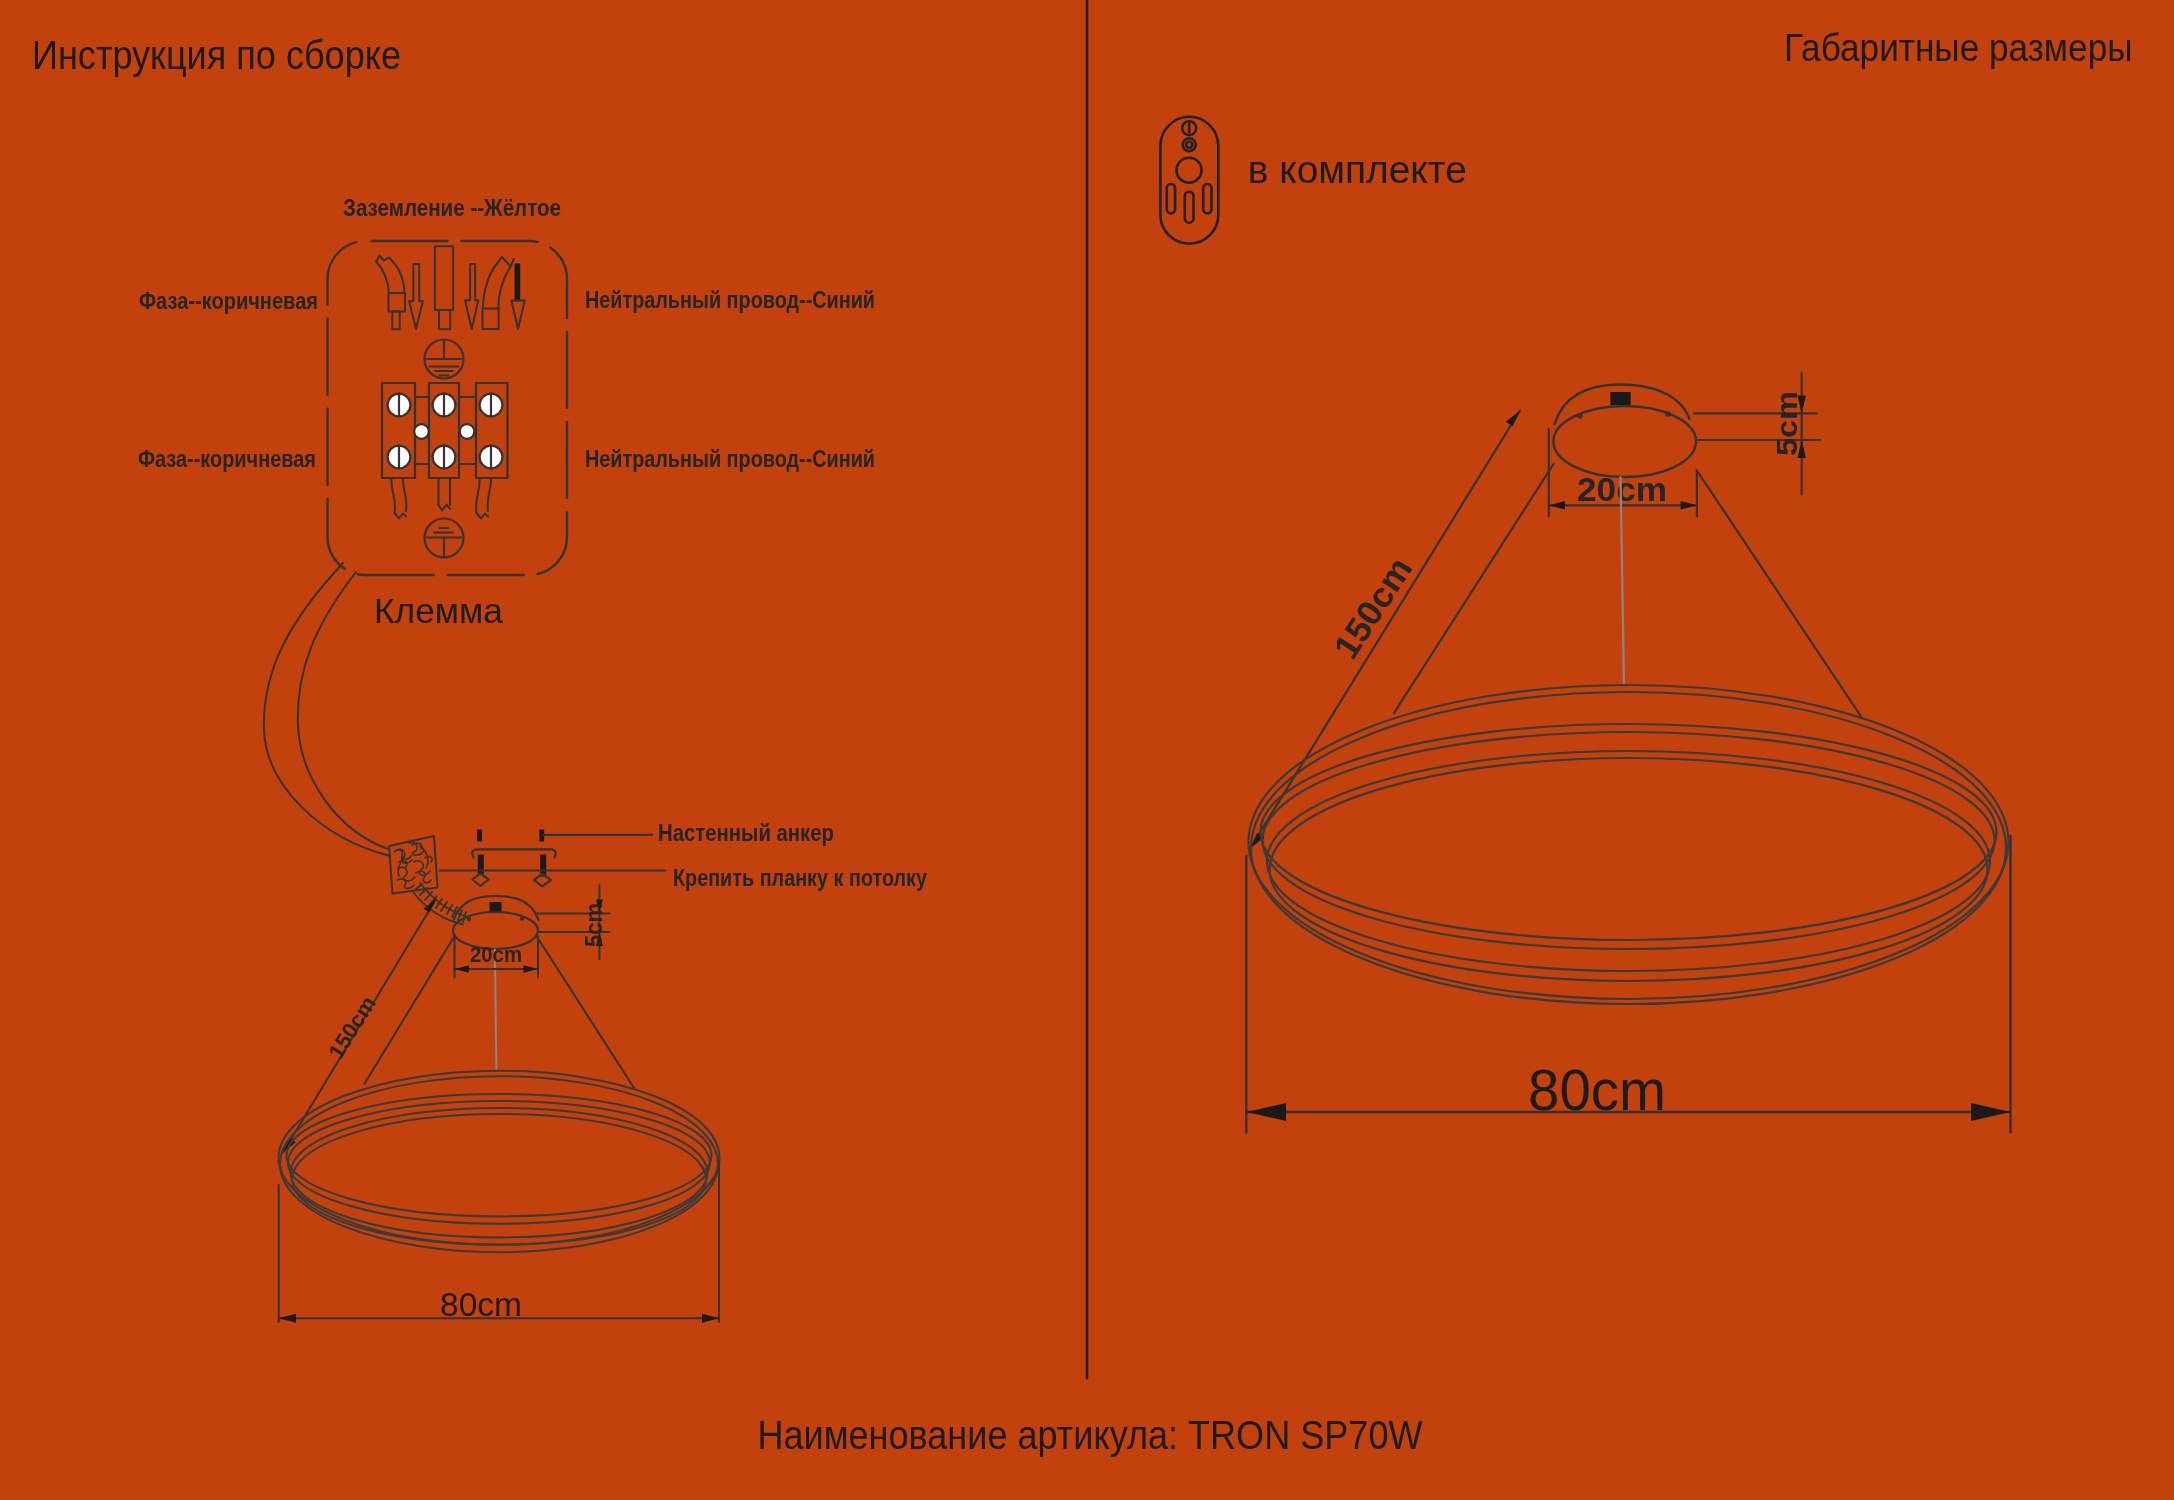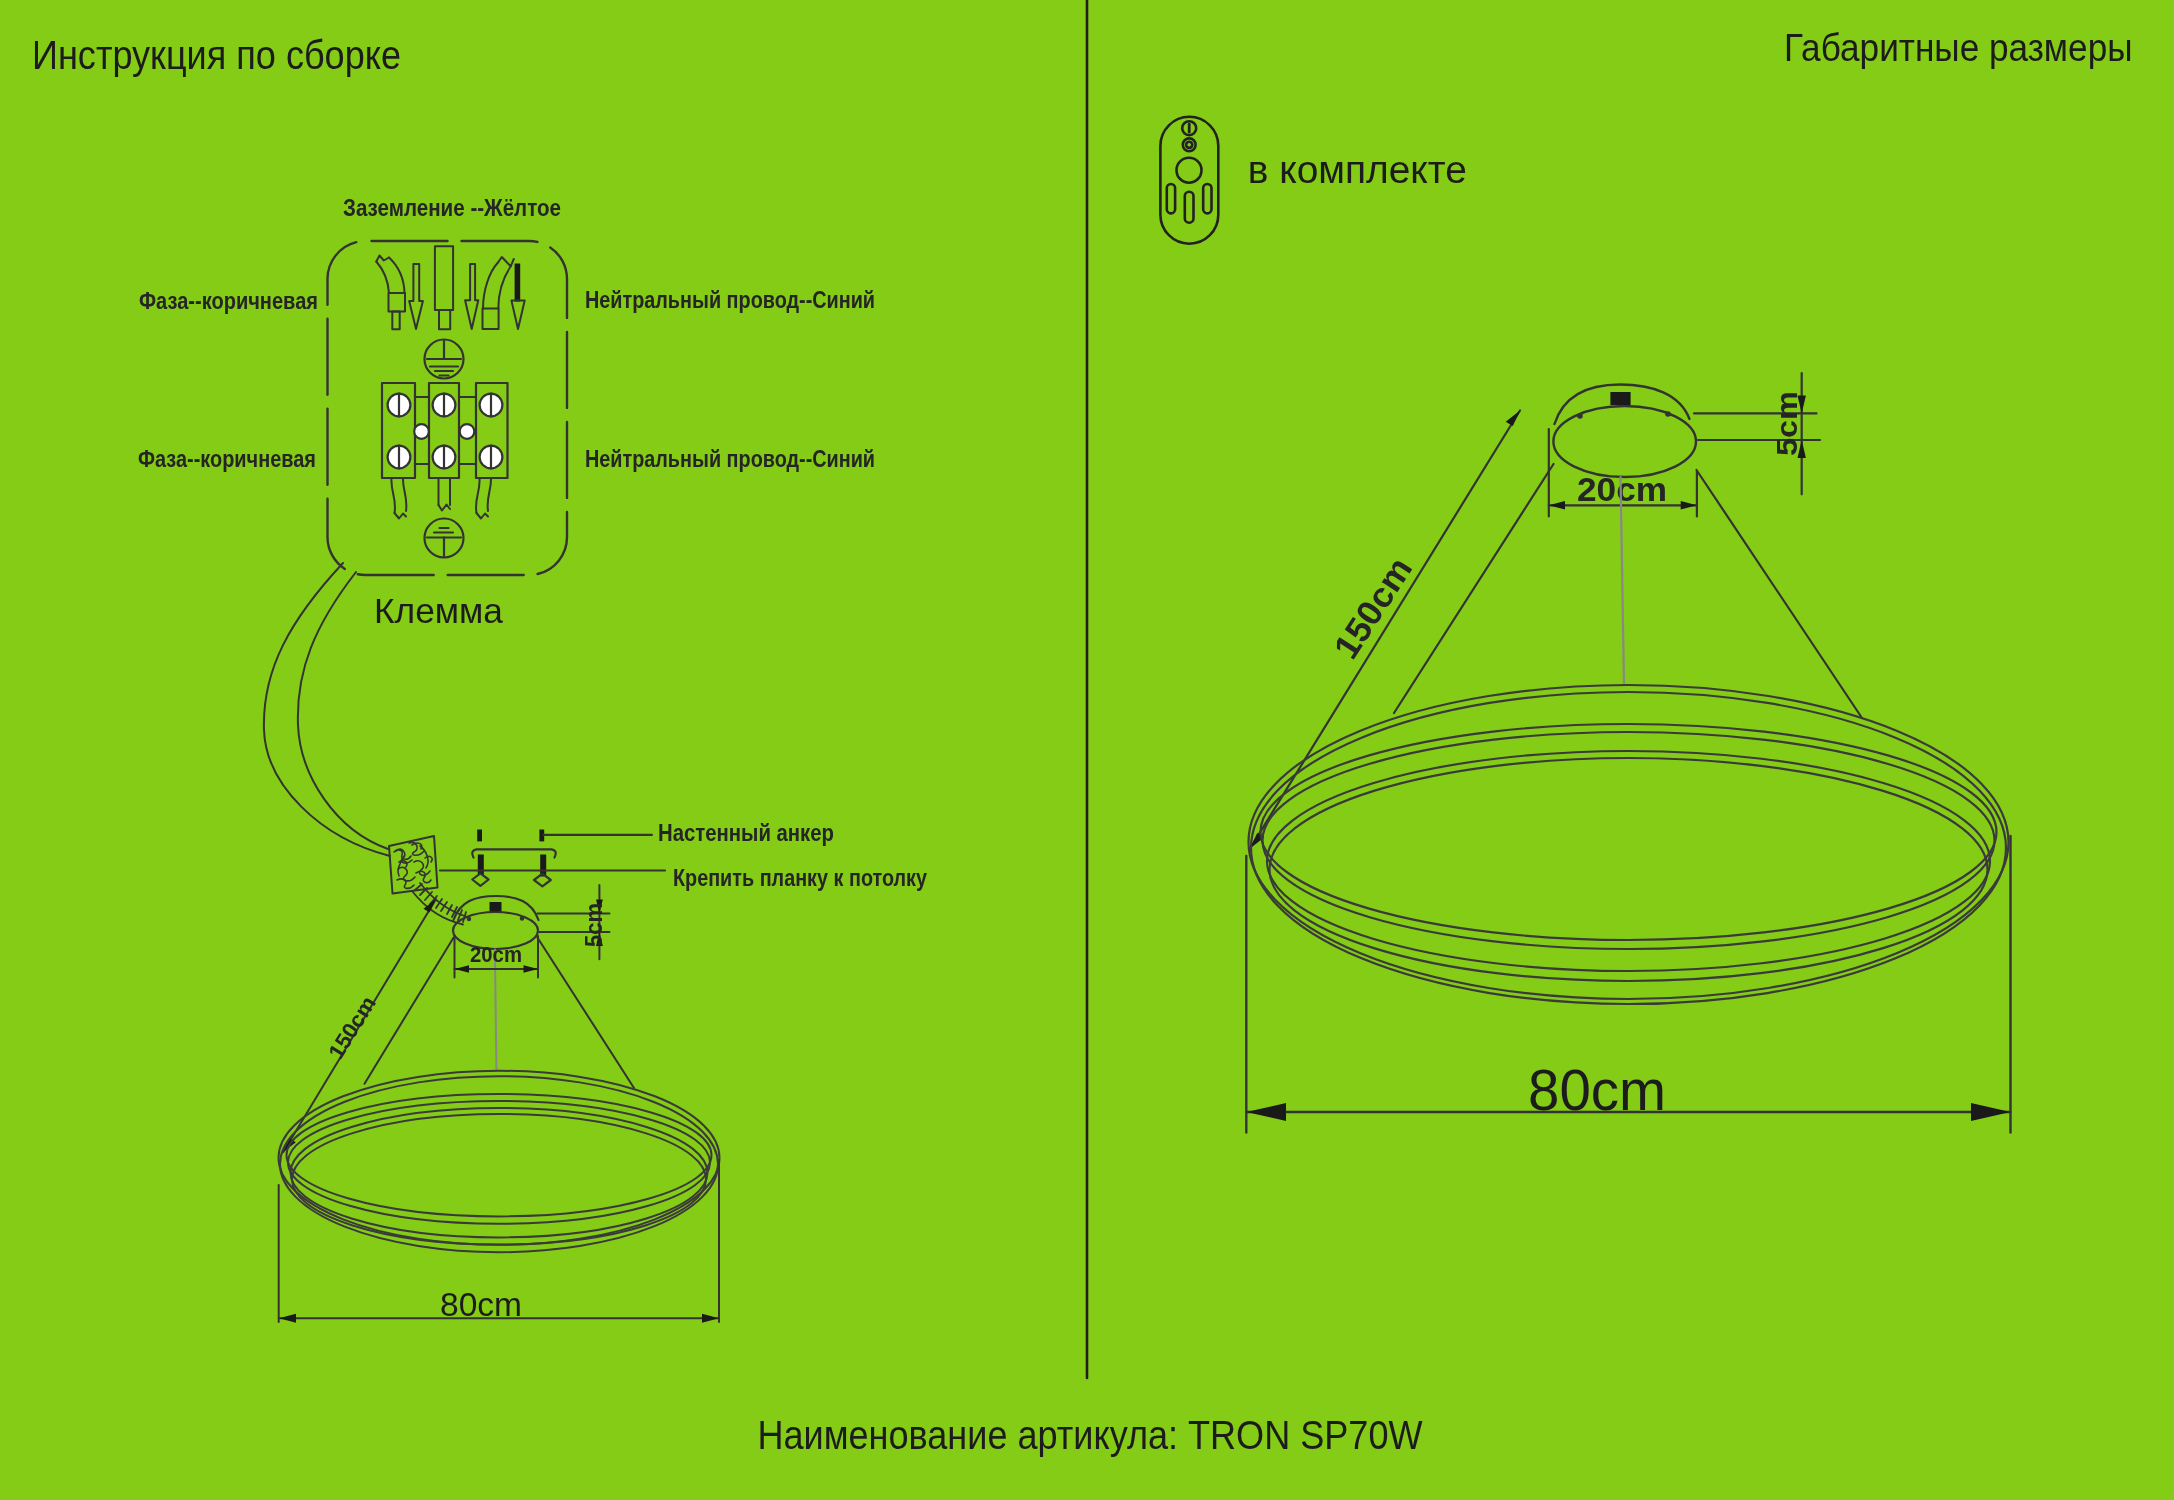--- a/index.html
+++ b/index.html
@@ -1,16 +1,16 @@
 <!DOCTYPE html>
 <html><head>
 <meta charset="utf-8">
 <style>
   html,body{margin:0;padding:0;background:#ffffff;}
-  #page{position:relative;width:2174px;height:1500px;background:#84cc16;overflow:hidden;text-align:right;}
+  #page{position:relative;width:2174px;height:1500px;background:#c2410c;overflow:hidden;text-align:right;}
   svg{position:absolute;top:0;left:0;}
   text{font-family:"Liberation Sans",sans-serif;fill:#1c1c1c;}
   .lbl{font-weight:bold;fill:#252525;}
 </style>
 </head>
 <body>
 <div id="page">
 <svg width="2174" height="1500" viewBox="0 0 2174 1500" fill="none" stroke-linecap="round" stroke-linejoin="round">
 
 <line x1="1087" y1="0" x2="1087" y2="1378" stroke="#1f1f1f" stroke-width="2.6"></line>

